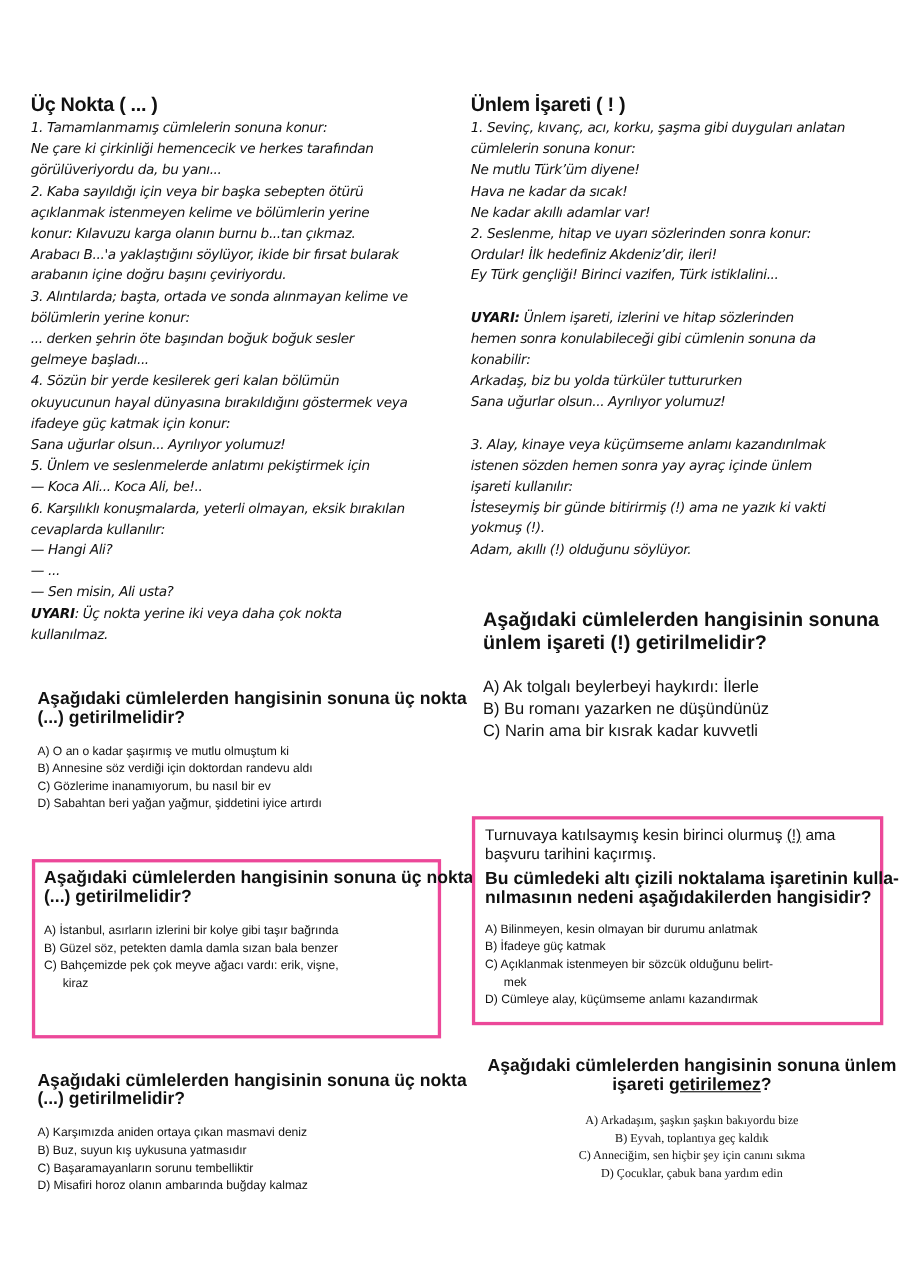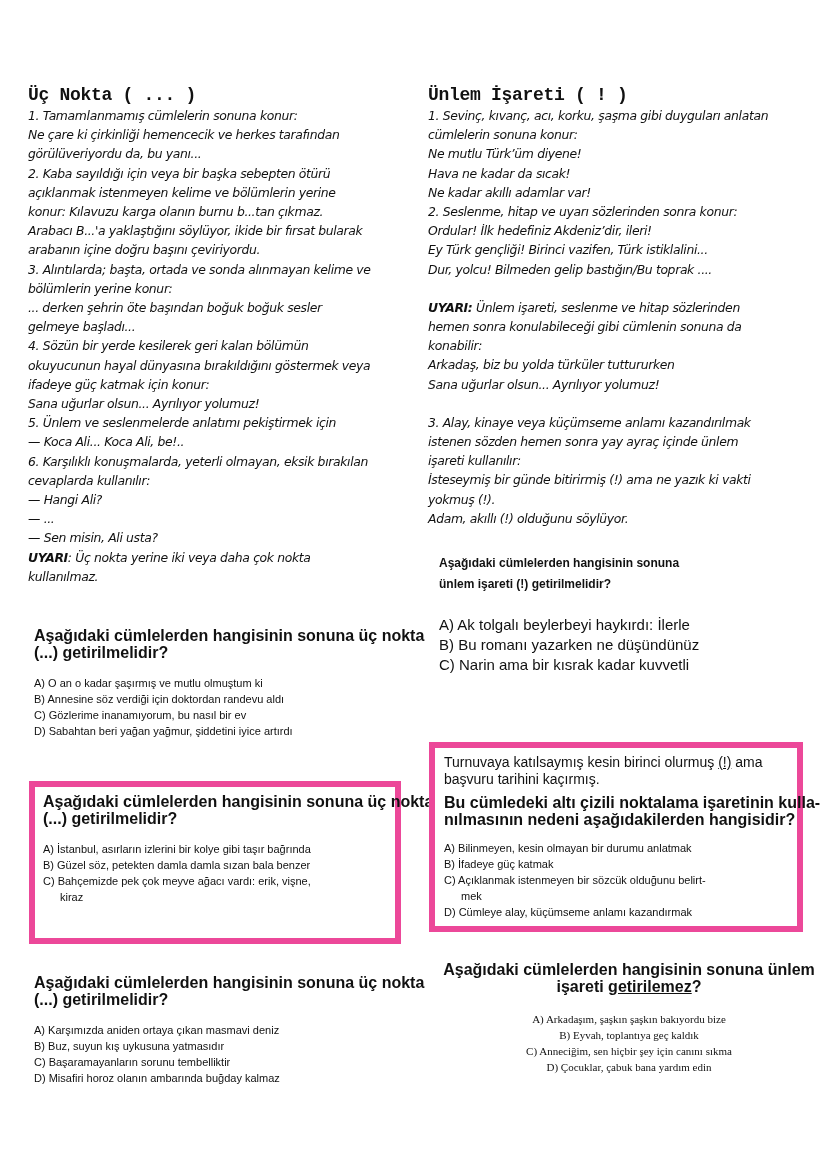--- a/index.html
+++ b/index.html
@@ -1,30 +1,30 @@
 <!DOCTYPE html>
 <html><head>
 <meta charset="utf-8">
 <style>
   html, body { margin: 0; padding: 0; background: #ffffff; }
   body { width: 828px; height: 1170px; position: relative; overflow: hidden; color: #111; }
   .col { position: absolute; }
-  .sec-title { font-family: Liberation Mono, monospace; font-weight: bold; font-size: 18px; line-height: 22px; margin: 0; letter-spacing: -0.3px; }
+  .sec-title { font-family: Liberation Sans, sans-serif; font-weight: bold; font-size: 18px; line-height: 22px; margin: 0; letter-spacing: -0.3px; }
   .body-line { font-family: "DejaVu Sans", sans-serif; font-size: 12.4px; line-height: 19.2px; white-space: nowrap; letter-spacing: -0.35px; font-style: italic; }
   .body-line b { font-weight: bold; }
   .q { position: absolute; font-family: "Liberation Sans", sans-serif; }
   .q-stem { font-weight: bold; font-size: 16px; line-height: 17px; white-space: nowrap; }
   .q-ctx { font-size: 14px; line-height: 17px; white-space: nowrap; }
   .q-opts { margin-top: 14px; }
   .q-opt { font-size: 11px; line-height: 16px; white-space: nowrap; }
   .q-opt .cont { padding-left: 17px; display: block; }
-  .boxed { border: 6px solid #ec4899; }
+  .boxed { border: 3px solid #ec4899; }
   .u { text-decoration: underline; }
   .big .q-opt { font-size: 15px; line-height: 20px; }
-  .big .q-stem { font-size: 12px; line-height: 21px; }
+  .big .q-stem { font-size: 18px; line-height: 21px; }
 </style>
 </head>
 <body>
 
 <div class="col" style="left:28px; top:84px; width:390px;">
   <h2 class="sec-title">Üç Nokta ( ... )</h2>
   <div>
     <div class="body-line">1. Tamamlanmamış cümlelerin sonuna konur:</div>
     <div class="body-line">Ne çare ki çirkinliği hemencecik ve herkes tarafından</div>
     <div class="body-line">görülüveriyordu da, bu yanı...</div>
@@ -89,23 +89,22 @@
   <h2 class="sec-title">Ünlem İşareti ( ! )</h2>
   <div>
     <div class="body-line">1. Sevinç, kıvanç, acı, korku, şaşma gibi duyguları anlatan</div>
     <div class="body-line">cümlelerin sonuna konur:</div>
     <div class="body-line">Ne mutlu Türk’üm diyene!</div>
     <div class="body-line">Hava ne kadar da sıcak!</div>
     <div class="body-line">Ne kadar akıllı adamlar var!</div>
     <div class="body-line">2. Seslenme, hitap ve uyarı sözlerinden sonra konur:</div>
     <div class="body-line">Ordular! İlk hedefiniz Akdeniz’dir, ileri!</div>
     <div class="body-line">Ey Türk gençliği! Birinci vazifen, Türk istiklalini...</div>
-    <div class="body-line">Dur, yolcu! Bilmeden gelip bastığın/Bu toprak ....</div>
     <div style="height:19px;"></div>
-    <div class="body-line"><b>UYARI:</b><span> Ünlem işareti, seslenme ve hitap sözlerinden</span></div>
+    <div class="body-line"><b>UYARI:</b><span> Ünlem işareti, izlerini ve hitap sözlerinden</span></div>
     <div class="body-line">hemen sonra konulabileceği gibi cümlenin sonuna da</div>
     <div class="body-line">konabilir:</div>
     <div class="body-line">Arkadaş, biz bu yolda türküler tuttururken</div>
     <div class="body-line">Sana uğurlar olsun... Ayrılıyor yolumuz!</div>
     <div style="height:19px;"></div>
     <div class="body-line">3. Alay, kinaye veya küçümseme anlamı kazandırılmak</div>
     <div class="body-line">istenen sözden hemen sonra yay ayraç içinde ünlem</div>
     <div class="body-line">işareti kullanılır:</div>
     <div class="body-line">İsteseymiş bir günde bitirirmiş (!) ama ne yazık ki vakti</div>
     <div class="body-line">yokmuş (!).</div>

